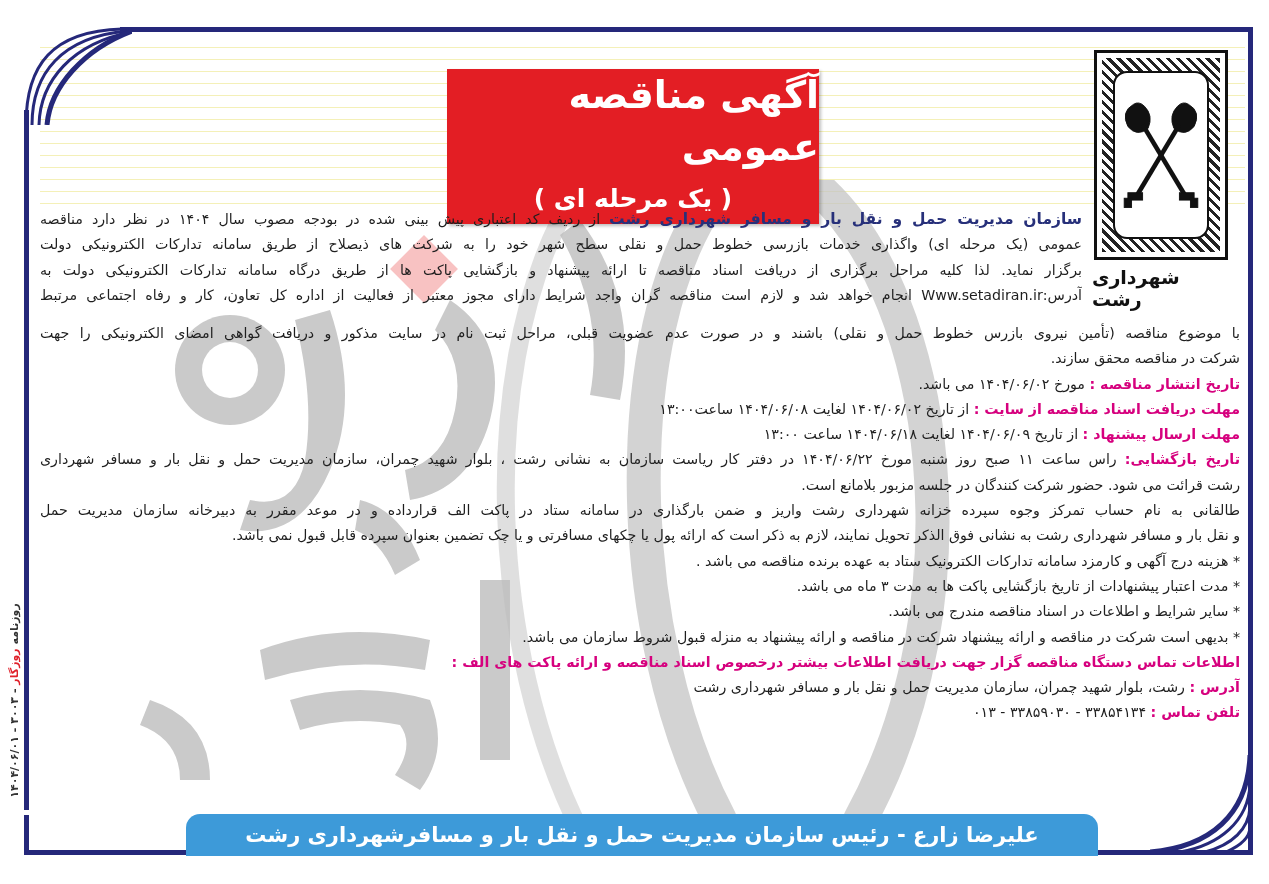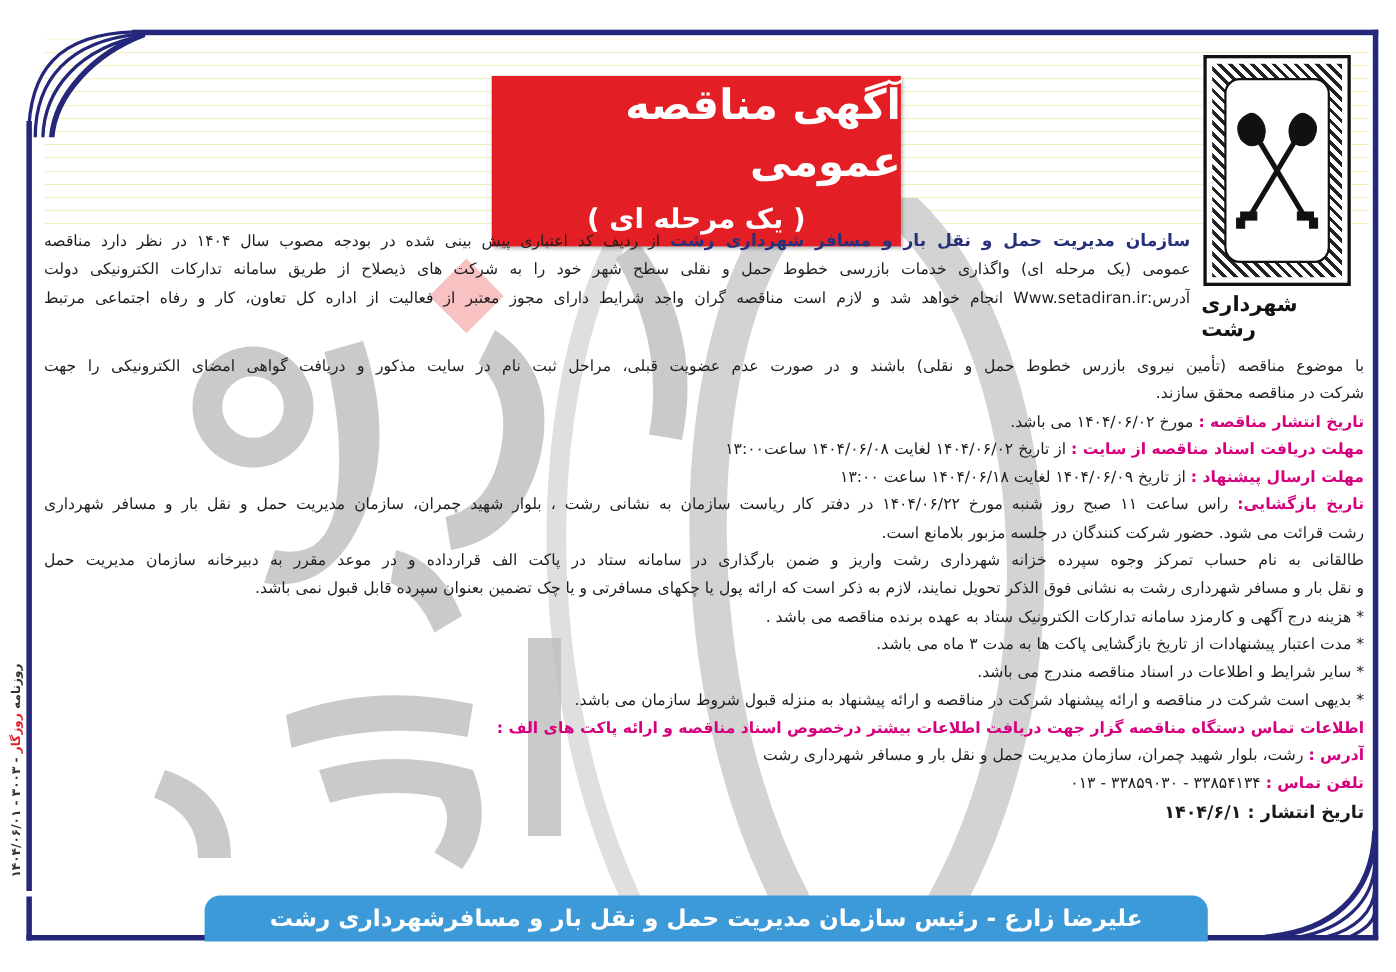--- a/index.html
+++ b/index.html
@@ -162,20 +162,21 @@
   </div>
 
   <div class="title-banner">
     <div class="title-line1">آگهی مناقصه عمومی</div>
     <div class="title-line2">( یک مرحله ای )</div>
   </div>
 
   <div class="text-block intro" style="left:40px;width:1042px;">
     <span class="line justify-line"><span class="org-name">سازمان مدیریت حمل و نقل بار و مسافر شهرداری رشت</span><span> از ردیف کد اعتباری پیش بینی شده در بودجه مصوب سال ۱۴۰۴ در نظر دارد مناقصه</span></span>
     <span class="line justify-line">عمومی (یک مرحله ای) واگذاری خدمات بازرسی خطوط حمل و نقلی سطح شهر خود را به شرکت های ذیصلاح از طریق سامانه تدارکات الکترونیکی دولت</span>
+    <span class="line justify-line">برگزار نماید. لذا کلیه مراحل برگزاری از دریافت اسناد مناقصه تا ارائه پیشنهاد و بازگشایی پاکت ها از طریق درگاه سامانه تدارکات الکترونیکی دولت به</span>
     <span class="line justify-line"><span>آدرس:</span><span class="ltr">Www.setadiran.ir</span><span> انجام خواهد شد و لازم است مناقصه گران واجد شرایط دارای مجوز معتبر از فعالیت از اداره کل تعاون، کار و رفاه اجتماعی مرتبط</span></span>
   </div>
 
   <div class="text-block main">
     <span class="line justify-line">با موضوع مناقصه (تأمین نیروی بازرس خطوط حمل و نقلی) باشند و در صورت عدم عضویت قبلی، مراحل ثبت نام در سایت مذکور و دریافت گواهی امضای الکترونیکی را جهت</span>
     <span class="line">شرکت در مناقصه محقق سازند.</span>
 
     <span class="line"><span class="label">تاریخ انتشار مناقصه :</span><span> مورخ ۱۴۰۴/۰۶/۰۲ می باشد.</span></span>
     <span class="line"><span class="label">مهلت دریافت اسناد مناقصه از سایت :</span><span> از تاریخ ۱۴۰۴/۰۶/۰۲ لغایت ۱۴۰۴/۰۶/۰۸ ساعت۱۳:۰۰</span></span>
     <span class="line"><span class="label">مهلت ارسال پیشنهاد :</span><span> از تاریخ ۱۴۰۴/۰۶/۰۹ لغایت ۱۴۰۴/۰۶/۱۸ ساعت ۱۳:۰۰</span></span>
@@ -186,21 +187,20 @@
     <span class="line">و نقل بار و مسافر شهرداری رشت به نشانی فوق الذکر تحویل نمایند، لازم به ذکر است که ارائه پول یا چکهای مسافرتی و یا چک تضمین بعنوان سپرده قابل قبول نمی باشد.</span>
 
     <span class="line">* هزینه درج آگهی و کارمزد سامانه تدارکات الکترونیک ستاد به عهده برنده مناقصه می باشد .</span>
     <span class="line">* مدت اعتبار پیشنهادات از تاریخ بازگشایی پاکت ها به مدت ۳ ماه می باشد.</span>
     <span class="line">* سایر شرایط و اطلاعات در اسناد مناقصه مندرج می باشد.</span>
     <span class="line">* بدیهی است شرکت در مناقصه و ارائه پیشنهاد شرکت در مناقصه و ارائه پیشنهاد به منزله قبول شروط سازمان می باشد.</span>
 
     <span class="line label">اطلاعات تماس دستگاه مناقصه گزار جهت دریافت اطلاعات بیشتر درخصوص اسناد مناقصه و ارائه پاکت های الف :</span>
     <span class="line"><span class="label">آدرس :</span><span> رشت، بلوار شهید چمران، سازمان مدیریت حمل و نقل بار و مسافر شهرداری رشت</span></span>
     <span class="line"><span class="label">تلفن تماس :</span><span> ۳۳۸۵۴۱۳۴ - ۳۳۸۵۹۰۳۰ - ۰۱۳</span></span>
-    <span class="line last-date">تاریخ انتشار : ۱۴۰۴/۶/۱</span>
   </div>
 
   <div class="side-label">
     <div class="side-label-inner">
       <span>روزنامه </span><span class="side-paper">روزگار</span><span> - ۳۰۰۳ - ۱۴۰۴/۰۶/۰۱</span>
     </div>
   </div>
 
   <div class="footer-banner">
     <span>علیرضا زارع - رئیس سازمان مدیریت حمل و نقل بار و مسافرشهرداری رشت</span>

